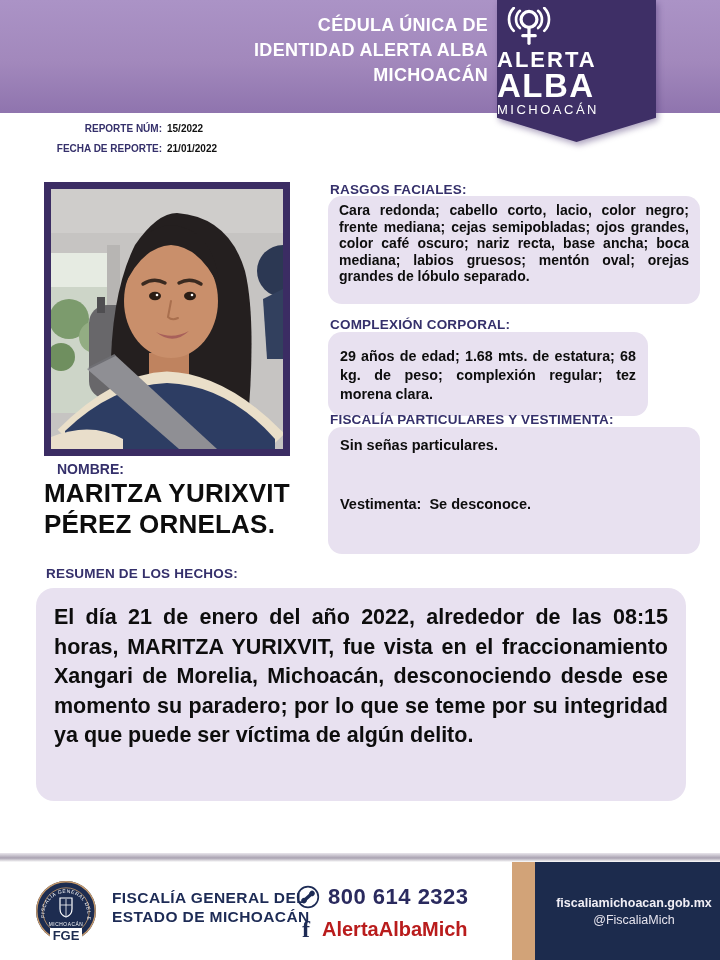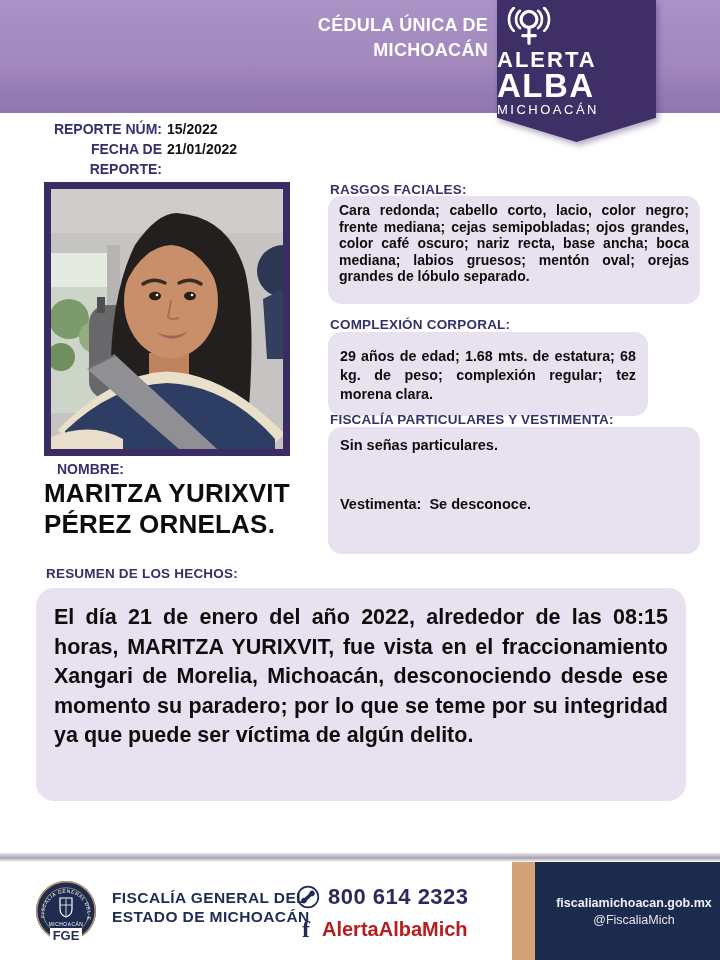--- a/index.html
+++ b/index.html
@@ -15,21 +15,21 @@
   .badge-wrap { position: absolute; left: 497px; top: 0; width: 159px; height: 142px;
     filter: drop-shadow(2px 3px 3px rgba(70,48,110,.45)); }
   .badge { width: 100%; height: 100%; background: #3e2f66;
     clip-path: polygon(0 0, 100% 0, 100% 83%, 50% 100%, 0 83%);
     display: flex; flex-direction: column; align-items: flex-start; padding-top: 7px; color: #fff; }
   .badge-alerta { font-size: 22px; font-weight: bold; letter-spacing: 2px; line-height: 22px; }
   .badge-alba   { font-size: 33px; font-weight: bold; letter-spacing: 1.5px; line-height: 30px; }
   .badge-mich   { font-size: 13px; font-weight: 300; letter-spacing: 2.5px; line-height: 17px; }
 
   
-  .report-block { position: absolute; left: 20px; top: 119px; font-size: 14px; font-weight: bold; }
+  .report-block { position: absolute; left: 20px; top: 119px; font-size: 10px; font-weight: bold; }
   .report-row { display: flex; line-height: 20px; }
   .report-label { width: 142px; text-align: right; color: #35306b; }
   .report-value { margin-left: 5px; color: #111; }
 
   
   .photo-frame { position: absolute; left: 44px; top: 182px; width: 246px; height: 274px;
     border: 7px solid #3b2c63; background: #c6c4c2; }
   .photo-frame svg { display: block; width: 100%; height: 100%; }
   .nombre-label { position: absolute; left: 57px; top: 461px; font-size: 14px; font-weight: bold; color: #35306b; }
   .person-name { position: absolute; left: 44px; top: 478px; width: 285px;
@@ -73,20 +73,21 @@
   .navy-box .at { font-size: 12.5px; color: #e6e4ee; }
 </style>
 </head>
 <body>
 
 <div class="poster">
 
   <div class="header-band">
     <div class="header-title">
       <div>CÉDULA ÚNICA DE</div>
+      <div>IDENTIDAD ALERTA ALBA</div>
       <div>MICHOACÁN</div>
     </div>
   </div>
   <div class="badge-wrap">
     <div class="badge">
       <svg width="64" height="42" viewBox="0 0 64 44">
         <g fill="none" stroke="#ffffff" stroke-linecap="round">
           <circle cx="32" cy="13" r="8.3" stroke-width="3.4"></circle>
           <line x1="32" y1="21.5" x2="32" y2="38" stroke-width="3.4"></line>
           <line x1="25.5" y1="30" x2="38.5" y2="30" stroke-width="3.4"></line>

